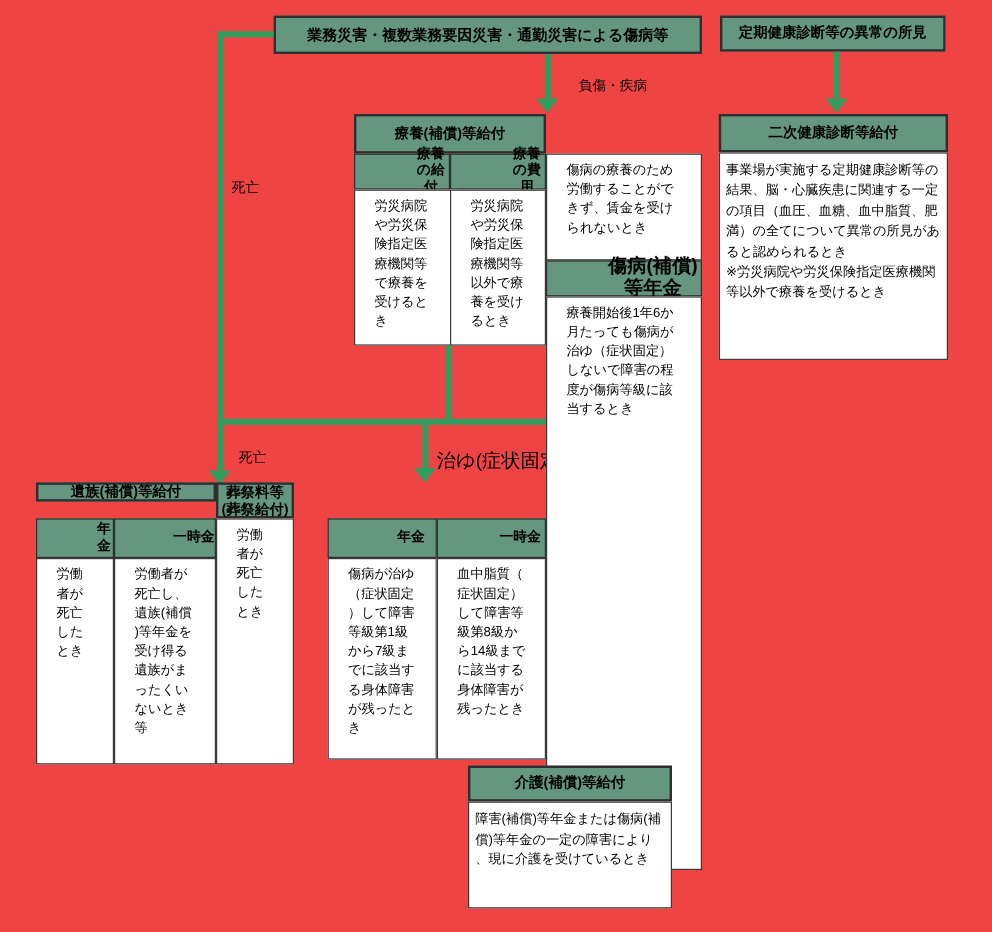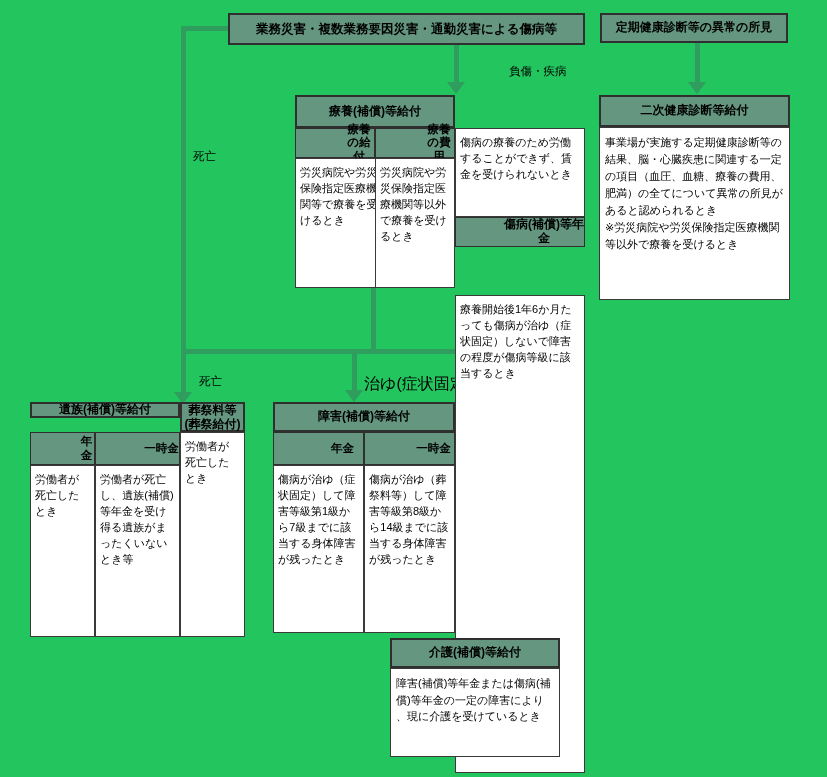--- a/index.html
+++ b/index.html
@@ -1,34 +1,34 @@
 <!DOCTYPE html>
 <html><head>
 <meta charset="utf-8">
 <style>
   html,body{margin:0;padding:0;background:#ffffff;}
   #canvas{
-    position:relative;width:827px;height:777px;background:#22c55e;
+    position:relative;width:827px;height:777px;background:#ef4444;
     font-family:"Liberation Sans","DejaVu Sans",sans-serif;
     color:#000;overflow:hidden;
   }
   .hdr{
     position:absolute;box-sizing:border-box;background:#649680;
     border:2px solid #2f2f2f;display:flex;align-items:center;justify-content:center;
     font-weight:bold;font-size:12px;text-align:center;line-height:1.15;
   }
   .subhdr{
     position:absolute;box-sizing:border-box;background:#649680;
     border:1px solid #2f2f2f;display:flex;align-items:center;justify-content:center;
     font-weight:bold;font-size:11.5px;text-align:center;line-height:1.15;padding-left:48px;
   }
   .cell{
     position:absolute;box-sizing:border-box;background:#ffffff;
     border:1px solid #3a3a3a;font-size:11px;line-height:1.45;
-    padding:6px 4px;text-align:left;overflow-wrap:anywhere;line-break:anywhere;
+    padding:6px 16px;text-align:left;overflow-wrap:anywhere;line-break:anywhere;
   }
   .vline{position:absolute;width:5px;background:#2e9d5e;}
   .hline{position:absolute;height:5px;background:#2e9d5e;}
   .arrowhead{
     position:absolute;width:0;height:0;
     border-left:9px solid transparent;border-right:9px solid transparent;
     border-top:12px solid #2e9d5e;
   }
   .lbl{position:absolute;font-size:11.5px;color:#000;white-space:nowrap;}
 </style>
@@ -42,62 +42,61 @@
   <div class="hdr" style="left:600px;top:13px;width:188px;height:30px;text-align:center;">定期健康診断等の異常の所見</div>
 
   <div class="hline" style="left:181px;top:26px;width:47px;"></div>
   <div class="vline" style="left:181px;top:26px;height:366px;"></div>
   <div class="arrowhead" style="left:174px;top:392px;"></div>
   <div class="lbl" style="left:193px;top:149px;">死亡</div>
   <div class="lbl" style="left:199px;top:374px;">死亡</div>
 
   <div class="vline" style="left:454px;top:45px;height:37px;"></div>
   <div class="arrowhead" style="left:447px;top:82px;"></div>
-  <div class="lbl" style="left:482px;top:64px;margin-left:27px;">負傷・疾病</div>
+  <div class="lbl" style="left:482px;top:64px;">負傷・疾病</div>
 
   <div class="vline" style="left:695px;top:43px;height:39px;"></div>
   <div class="arrowhead" style="left:688px;top:82px;"></div>
 
   <div class="hline" style="left:181px;top:349px;width:274px;"></div>
   <div class="vline" style="left:371px;top:288px;height:61px;"></div>
   <div class="vline" style="left:352px;top:349px;height:41px;"></div>
   <div class="arrowhead" style="left:345px;top:390px;"></div>
   <div class="lbl" style="left:364px;top:374px;font-size:16px;">治ゆ(症状固定)</div>
 
   <div class="hdr" style="left:295px;top:95px;width:160px;height:33px;">療養(補償)等給付</div>
   <div class="subhdr" style="left:295px;top:128px;width:80px;height:30px;">療養の給付</div>
   <div class="subhdr" style="left:375px;top:128px;width:80px;height:30px;">療養の費用</div>
   <div class="cell" style="left:295px;top:158px;width:88px;height:130px;">労災病院や労災保険指定医療機関等で療養を受けるとき</div>
   <div class="cell" style="left:375px;top:158px;width:80px;height:130px;">労災病院や労災保険指定医療機関等以外で療養を受けるとき</div>
 
   <div class="hdr" style="left:455px;top:95px;width:130px;height:33px;margin-top:36px;">休業(補償)等給付</div>
   <div class="cell" style="left:455px;top:128px;width:130px;height:89px;">傷病の療養のため労働することができず、賃金を受けられないとき</div>
-  <div class="subhdr" style="left:455px;top:217px;width:130px;height:30px;font-size:12px;">傷病(補償)等年金</div>
-  <div class="cell" style="left:455px;top:247px;width:130px;height:478px;margin-top:48px;">療養開始後1年6か月たっても傷病が治ゆ（症状固定）しないで障害の程度が傷病等級に該当するとき</div>
+  <div class="subhdr" style="left:455px;top:217px;width:130px;height:30px;font-size:16px;">傷病(補償)等年金</div>
+  <div class="cell" style="left:455px;top:247px;width:130px;height:478px;">療養開始後1年6か月たっても傷病が治ゆ（症状固定）しないで障害の程度が傷病等級に該当するとき</div>
 
   <div class="hdr" style="left:599px;top:95px;width:191px;height:32px;">二次健康診断等給付</div>
   <div class="cell" style="left:599px;top:127px;width:191px;height:173px;line-height:1.55;padding:6px 5px;">
-    <div>事業場が実施する定期健康診断等の結果、脳・心臓疾患に関連する一定の項目（血圧、血糖、療養の費用、肥満）の全てについて異常の所見があると認められるとき</div>
+    <div>事業場が実施する定期健康診断等の結果、脳・心臓疾患に関連する一定の項目（血圧、血糖、血中脂質、肥満）の全てについて異常の所見があると認められるとき</div>
     <div>※労災病院や労災保険指定医療機関等以外で療養を受けるとき</div>
   </div>
 
   <div class="hdr" style="left:30px;top:402px;width:150px;height:16px;">遺族(補償)等給付</div>
   <div class="subhdr" style="left:30px;top:432px;width:65px;height:33px;">年金</div>
   <div class="subhdr" style="left:95px;top:432px;width:85px;height:33px;">一時金</div>
   <div class="cell" style="left:30px;top:465px;width:65px;height:172px;">労働者が死亡したとき</div>
   <div class="cell" style="left:95px;top:465px;width:85px;height:172px;">労働者が死亡し、遺族(補償)等年金を受け得る遺族がまったくいないとき等</div>
 
   <div class="hdr" style="left:180px;top:402px;width:65px;height:30px;font-size:12px;flex-direction:column;line-height:1.2;">
     <div>葬祭料等</div>
     <div>(葬祭給付)</div>
   </div>
   <div class="cell" style="left:180px;top:432px;width:65px;height:205px;">労働者が死亡したとき</div>
 
-  <div class="hdr" style="left:273px;top:402px;width:182px;height:30px;">障害(補償)等給付</div>
   <div class="subhdr" style="left:273px;top:432px;width:91px;height:33px;">年金</div>
   <div class="subhdr" style="left:364px;top:432px;width:91px;height:33px;">一時金</div>
   <div class="cell" style="left:273px;top:465px;width:91px;height:168px;">傷病が治ゆ（症状固定）して障害等級第1級から7級までに該当する身体障害が残ったとき</div>
-  <div class="cell" style="left:364px;top:465px;width:91px;height:168px;">傷病が治ゆ（葬祭料等）して障害等級第8級から14級までに該当する身体障害が残ったとき</div>
+  <div class="cell" style="left:364px;top:465px;width:91px;height:168px;">血中脂質（症状固定）して障害等級第8級から14級までに該当する身体障害が残ったとき</div>
 
   <div class="hdr" style="left:390px;top:638px;width:170px;height:30px;">介護(補償)等給付</div>
   <div class="cell" style="left:390px;top:668px;width:170px;height:89px;line-height:1.5;padding:6px 5px;">障害(補償)等年金または傷病(補償)等年金の一定の障害により、現に介護を受けているとき</div>
 
 </div>
 
 </body></html>

